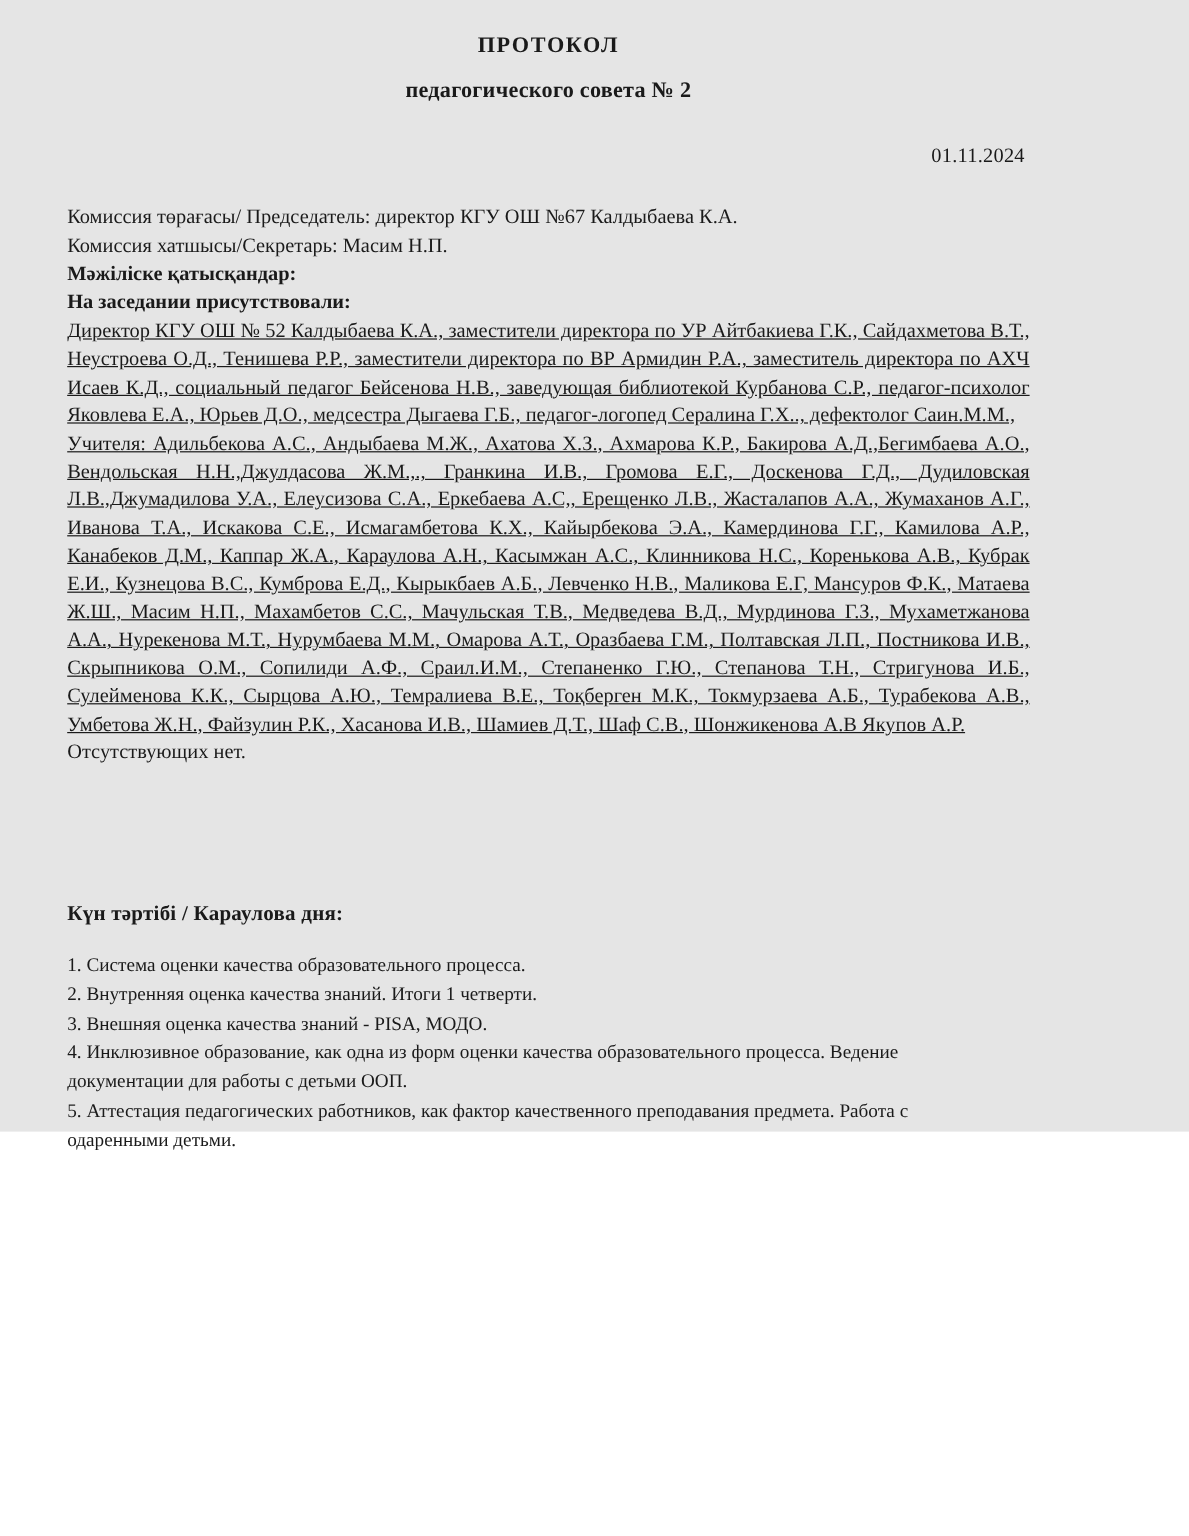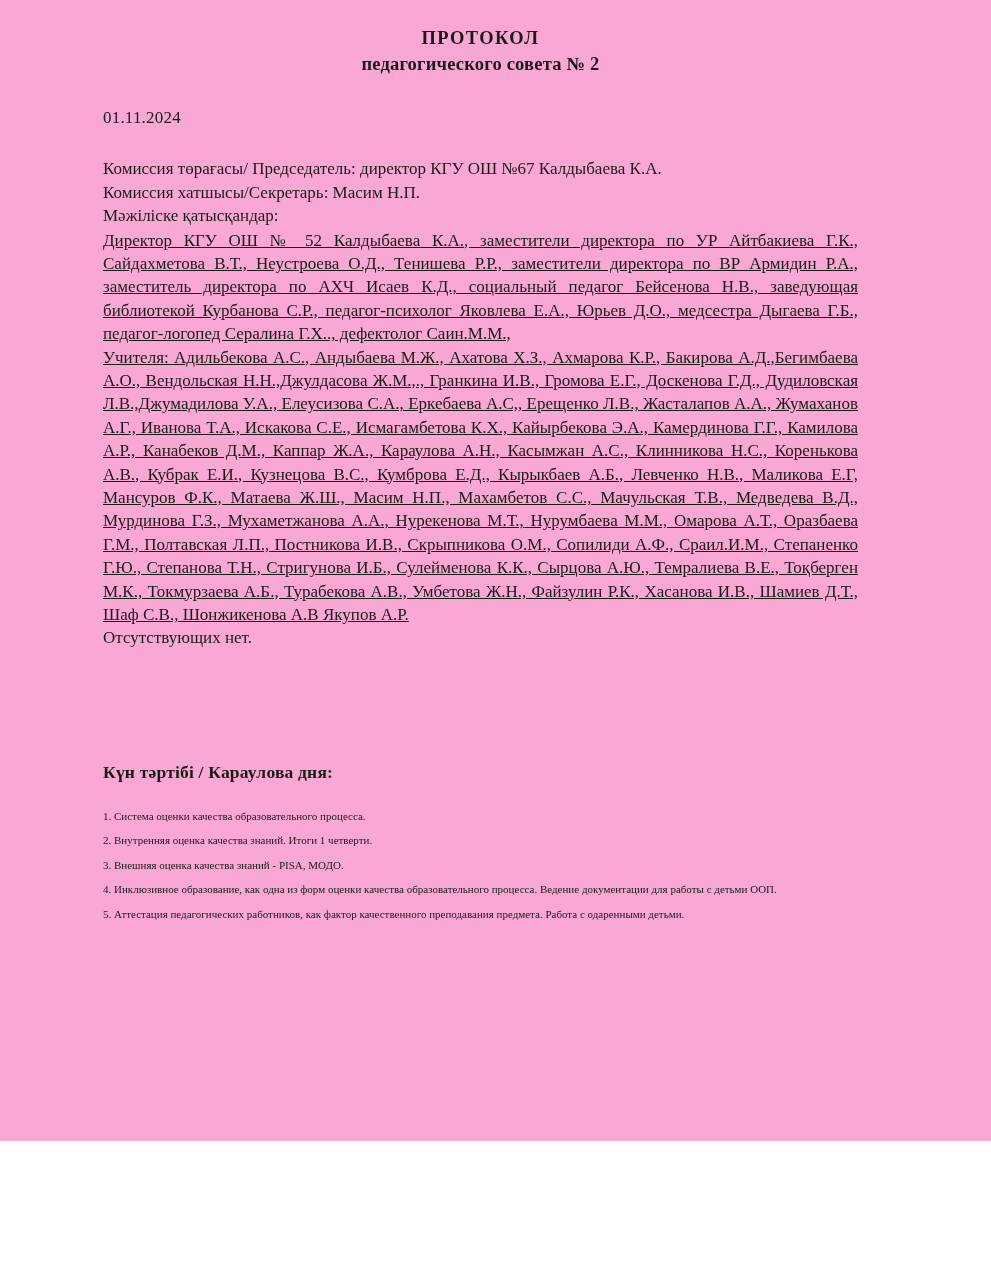--- a/index.html
+++ b/index.html
@@ -13,64 +13,65 @@
     height: 1280px;
     position: relative;
     font-family: "Liberation Serif", "DejaVu Serif", serif;
     color: #1a1a1a;
     overflow: hidden;
   }
   .page {
     position: absolute;
     top: 0; left: 0;
     width: 991px;
-    height: 1141px;
-    background: #f9a8d4;
+    height: 943px;
+    background: #e5e5e5;
     box-sizing: border-box;
-    padding: 26px 133px 0 103px;
+    padding: 26px 133px 0 56px;
   }
 
   
   .title-block {
     text-align: center;
     font-weight: bold;
     font-size: 18.5px;
     line-height: 24px;
     letter-spacing: 0.2px;
   }
   .title-line-1 {
     font-size: 18.5px;
     letter-spacing: 1.4px;
   }
   .title-line-2 {
     font-size: 18.5px;
-    margin-top: 2px;
+    margin-top: 14px;
   }
   .title-line-3 {
     font-size: 18.5px;
     margin-top: 2px;
     letter-spacing: -0.1px;
   }
 
   
   .date-line {
+    text-align: right;
     font-size: 17px;
     margin-top: 32px;
     padding-right: 4px;
     letter-spacing: 0.2px;
   }
 
   
   .meta-block {
     margin-top: 29px;
     font-size: 17px;
     line-height: 23.5px;
   }
   .meta-line { white-space: nowrap; }
-  .meta-line.bold { font-weight: normal; }
+  .meta-line.bold { font-weight: bold; }
 
   
   .body-para {
     font-size: 17px;
     line-height: 23.4px;
     text-align: justify;
     text-justify: inter-word;
     margin: 0;
     text-decoration: underline;
   }
@@ -84,21 +85,21 @@
 
   
   .agenda-heading {
     font-weight: bold;
     font-size: 17.5px;
     margin-top: 112px;
     letter-spacing: 0.2px;
   }
   .agenda-list {
     margin-top: 21px;
-    font-size: 11px;
+    font-size: 16px;
     line-height: 24px;
   }
   .agenda-item {
     margin: 0 0 0.5px 0;
     padding-right: 16px;
   }
 </style>
 </head>
 <body>
 
@@ -108,20 +109,21 @@
     <div class="title-line-1">ПРОТОКОЛ</div>
     <div class="title-line-2">педагогического совета  № 2</div>
   </div>
 
   <div class="date-line">01.11.2024</div>
 
   <div class="meta-block">
     <div class="meta-line">Комиссия төрағасы/ Председатель: директор КГУ ОШ №67 Калдыбаева К.А.</div>
     <div class="meta-line">Комиссия хатшысы/Секретарь: Масим Н.П.</div>
     <div class="meta-line bold">Мәжіліске қатысқандар:</div>
+    <div class="meta-line bold">На заседании присутствовали:</div>
   </div>
 
   <p class="body-para admin">Директор КГУ ОШ № 52 Калдыбаева К.А., заместители директора по УР Айтбакиева Г.К., Сайдахметова В.Т., Неустроева О.Д., Тенишева Р.Р., заместители директора по ВР Армидин Р.А., заместитель директора по АХЧ Исаев К.Д., социальный педагог Бейсенова Н.В., заведующая библиотекой Курбанова С.Р., педагог-психолог Яковлева Е.А., Юрьев Д.О., медсестра Дыгаева Г.Б., педагог-логопед Сералина Г.Х.., дефектолог  Саин.М.М.,</p>
 
   <p class="body-para teachers">Учителя: Адильбекова А.С., Андыбаева М.Ж., Ахатова Х.З., Ахмарова К.Р.,  Бакирова А.Д.,Бегимбаева А.О.,  Вендольская Н.Н.,Джулдасова Ж.М.,., Гранкина И.В., Громова Е.Г., Доскенова Г.Д., Дудиловская Л.В.,Джумадилова У.А., Елеусизова С.А.,  Еркебаева А.С,, Ерещенко  Л.В.,  Жасталапов  А.А.,  Жумаханов  А.Г.,  Иванова  Т.А.,  Искакова  С.Е., Исмагамбетова К.Х., Кайырбекова Э.А., Камердинова Г.Г., Камилова А.Р., Канабеков Д.М., Каппар Ж.А., Караулова А.Н., Касымжан А.С., Клинникова Н.С., Коренькова А.В., Кубрак Е.И., Кузнецова В.С., Кумброва Е.Д., Кырыкбаев А.Б., Левченко Н.В., Маликова Е.Г, Мансуров Ф.К., Матаева Ж.Ш.,   Масим Н.П., Махамбетов С.С., Мачульская Т.В., Медведева В.Д., Мурдинова Г.З., Мухаметжанова А.А., Нурекенова М.Т., Нурумбаева М.М., Омарова А.Т., Оразбаева Г.М., Полтавская Л.П., Постникова И.В., Скрыпникова О.М., Сопилиди А.Ф., Сраил.И.М., Степаненко Г.Ю., Степанова Т.Н., Стригунова И.Б., Сулейменова К.К., Сырцова А.Ю., Темралиева В.Е., Тоқберген М.К., Токмурзаева А.Б., Турабекова А.В., Умбетова Ж.Н., Файзулин Р.К., Хасанова И.В., Шамиев Д.Т., Шаф С.В., Шонжикенова А.В Якупов А.Р.</p>
 
   <p class="plain-line">Отсутствующих нет.</p>
 
   <div class="agenda-heading">Күн тәртібі / Караулова дня:</div>
   <div class="agenda-list">

